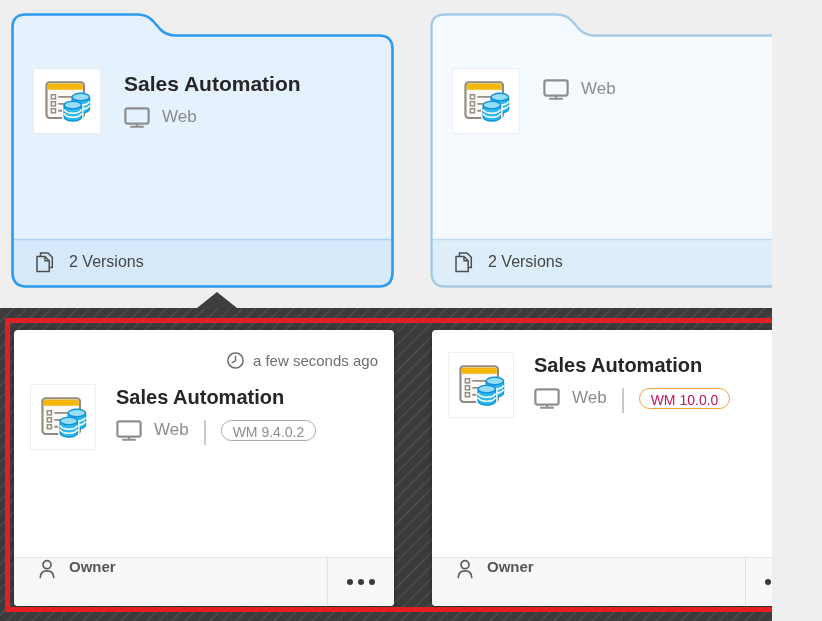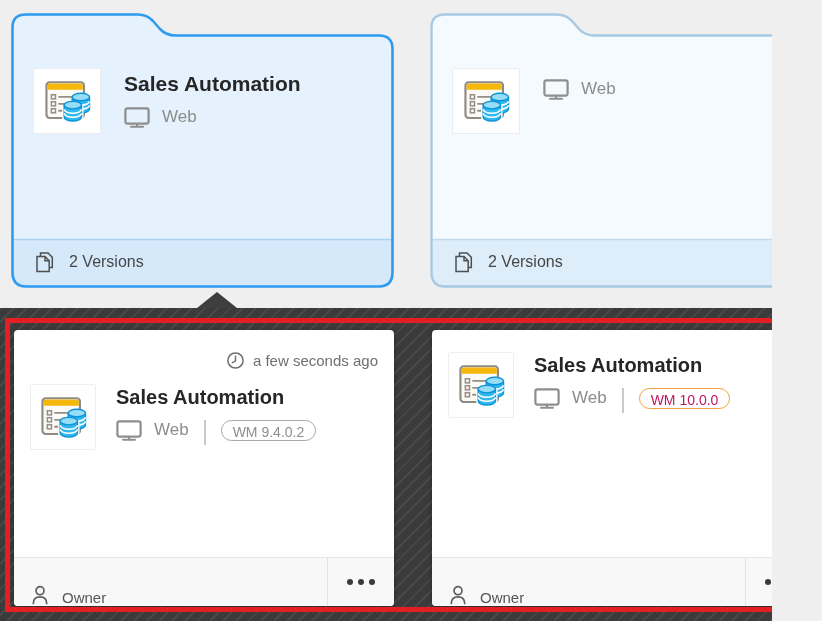--- a/index.html
+++ b/index.html
@@ -54,21 +54,21 @@
   .vrow{display:flex;gap:20px;margin-top:10px;}
   .v-title{font-size:20px;font-weight:700;color:#262626;padding-top:2px;white-space:nowrap;}
   .sep{width:2px;height:25px;background:#c9c9c9;margin:0 3px;flex:0 0 auto;}
   .badge{border-radius:13px;padding:3px 11px 0;font-size:14px;white-space:nowrap;}
   .badge-gray{border:1.5px solid #a9a9a9;color:#8e8e8e;}
   .badge-orange{border:1.5px solid #f2a33c;color:#be185d;}
   .vcard-footer{
     height:48px;flex:0 0 auto;border-top:1px solid #e5e5e5;background:#f8f8f8;
     display:flex;align-items:stretch;border-radius:0 0 4px 4px;
   }
-  .owner{flex:1;display:flex;align-items:flex-end;gap:11px;padding-left:15px;color:#565656;font-size:15px;}
+  .owner{flex:1;display:flex;align-items:flex-start;gap:11px;padding-left:22px;color:#565656;font-size:15px;font-weight:bold;}
   .menu-btn{width:66px;border-left:1px solid #e3e3e3;display:flex;align-items:center;
     justify-content:center;gap:4.5px;cursor:pointer;}
   .dot{width:6.5px;height:6.5px;border-radius:50%;background:#3a3a3a;}
 </style>
 </head>
 <body>
 
 <div class="stage">
 
   <div class="backdrop"></div>

